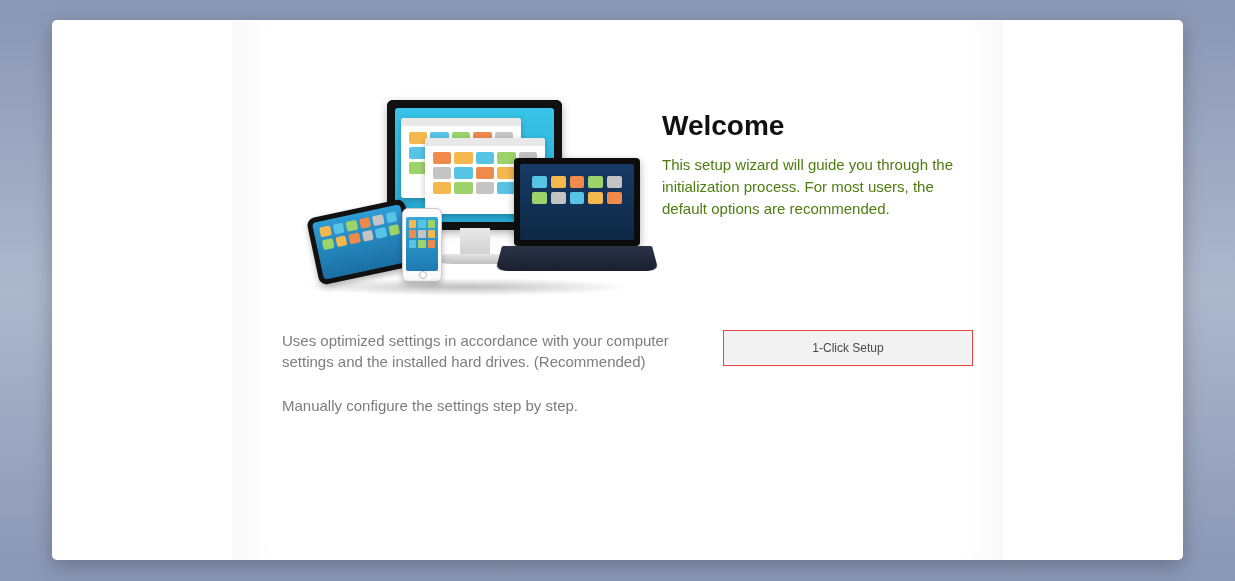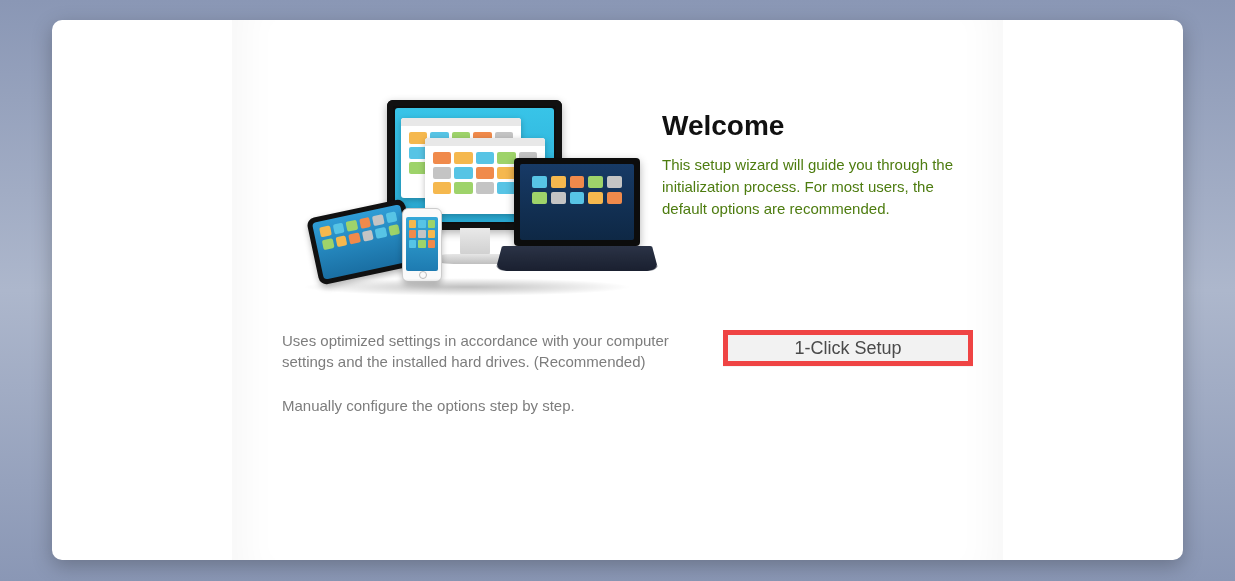--- a/index.html
+++ b/index.html
@@ -11,21 +11,21 @@
     background: linear-gradient(180deg, #8a97b5 0%, #adb7cc 50%, #8a97b5 100%);
     overflow: hidden;
   }
   .card {
     position: absolute;
     left: 52px;
     top: 20px;
     width: 1131px;
     height: 540px;
     background: #ffffff;
-    border-radius: 10px;
+    border-radius: 5px;
     box-shadow: 0 6px 20px rgba(0,0,0,0.25);
   }
   .content {
     position: absolute;
     left: 180px;
     top: 0;
     right: 180px;
     bottom: 0;
     background: #ffffff;
     box-shadow: -40px 0 40px -30px rgba(0,0,0,0.04) inset,
@@ -88,23 +88,23 @@
   .welcome-title{font-size:28px;font-weight:bold;color:#111;margin:0 0 12px 0;}
   .welcome-desc{font-size:15px;line-height:1.45;color:#4d7c0f;max-width:360px;}
 
   .option-row{position:absolute;left:50px;right:30px;display:flex;align-items:flex-start;gap:32px;}
   .row1{top:310px;}
   .row2{top:375px;}
   .option-text{flex:1;color:#7d7d7d;font-size:15px;line-height:1.4;max-width:480px;}
   .option-btn{
     width:250px;height:36px;
     background:#f2f2f2;
-    border:5px solid #ef4444;
+    border:1px solid #ef4444;
     color:#4a4a4a;
-    font-size:18px;
+    font-size:12px;
     cursor:pointer;
     display:flex;align-items:center;justify-content:center;
     box-shadow:0 1px 0 rgba(0,0,0,.04);
   }
 </style>
 </head>
 <body>
 
 <div class="card">
   <div class="content">
@@ -214,17 +214,17 @@
       <h1 class="welcome-title">Welcome</h1>
       <div class="welcome-desc">This setup wizard will guide you through the initialization process. For most users, the default options are recommended.</div>
     </div>
 
     <div class="option-row row1">
       <div class="option-text">Uses optimized settings in accordance with your computer settings and the installed hard drives. (Recommended)</div>
       <button class="option-btn">1-Click Setup</button>
     </div>
 
     <div class="option-row row2">
-      <div class="option-text">Manually configure the options step by step.</div>
+      <div class="option-text">Manually configure the settings step by step.</div>
     </div>
 
   </div>
 </div>
 
 </body></html>

